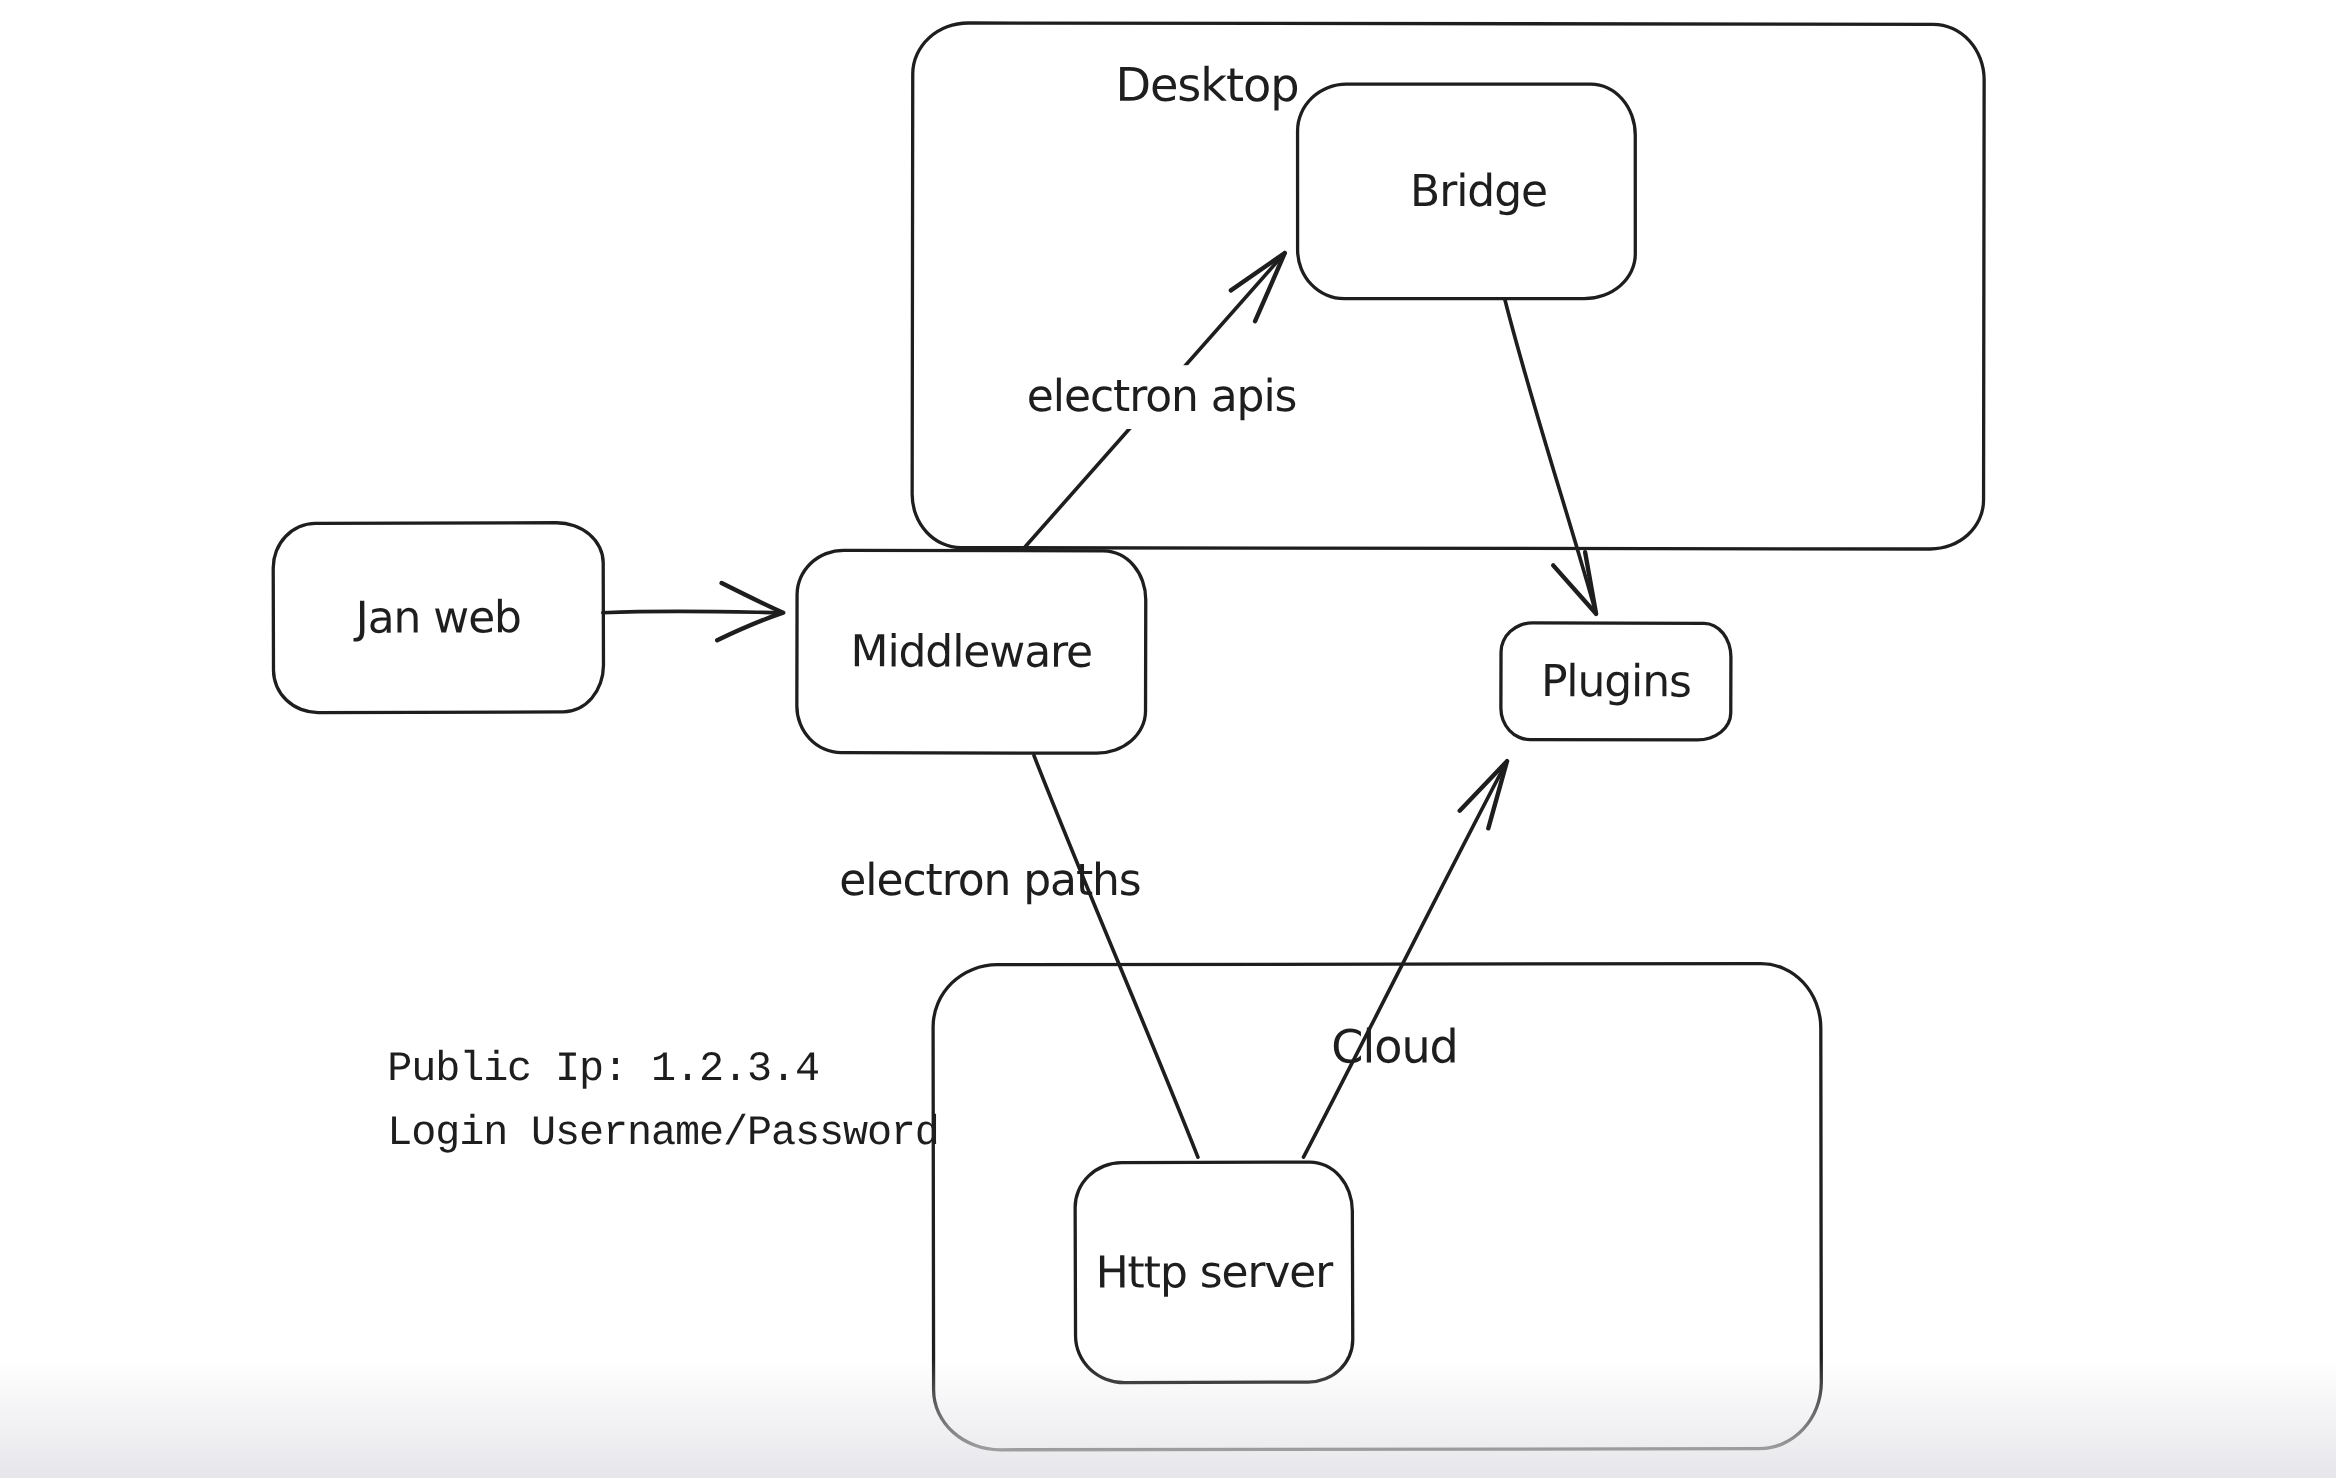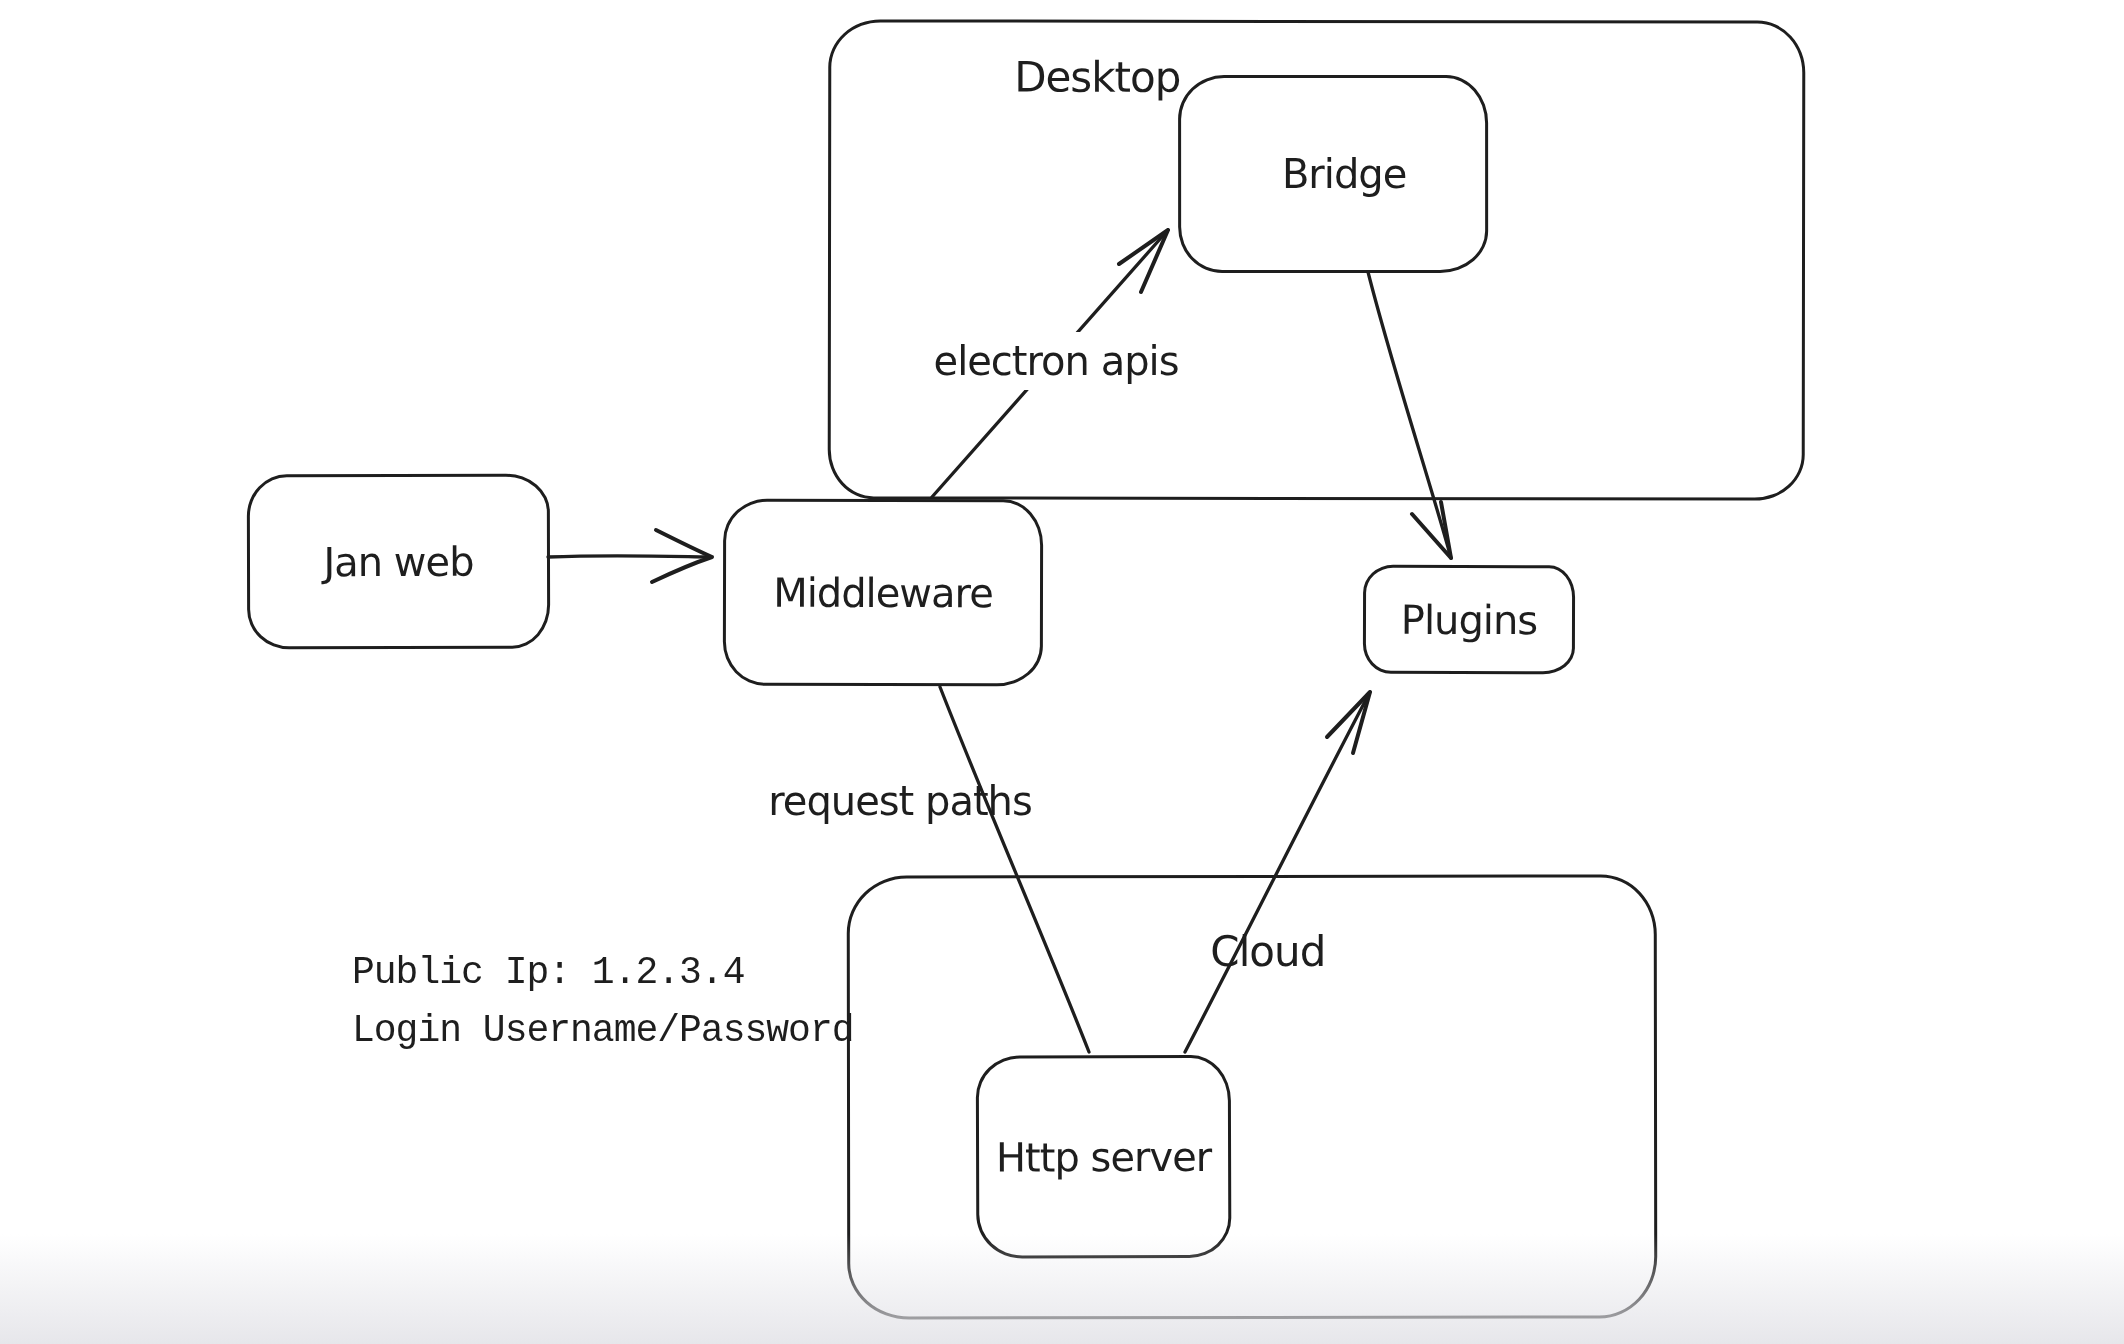--- a/index.html
+++ b/index.html
@@ -187,21 +187,21 @@
       <path class="edge" d="M940,687 C989,812 1045,940 1089,1052"></path>
     </g>
     <g>
       <path class="edge" d="M1185,1052 C1246,935 1313,800 1370,692"></path>
       <path class="edge head" d="M1370,692 L1353,753 M1370,692 L1327,737"></path>
     </g>
   </svg>
 
   <span class="edge-label electron-apis">electron apis</span>
 
-  <span class="edge-label request-paths">request paths</span>
+  <span class="edge-label request-paths">electron paths</span>
 
   <div class="notes">
     <div class="note-line">Public Ip: 1.2.3.4</div>
     <div class="note-line">Login Username/Password</div>
   </div>
 
   <div class="bottom-fade"></div>
 </div>
 
 </body></html>

